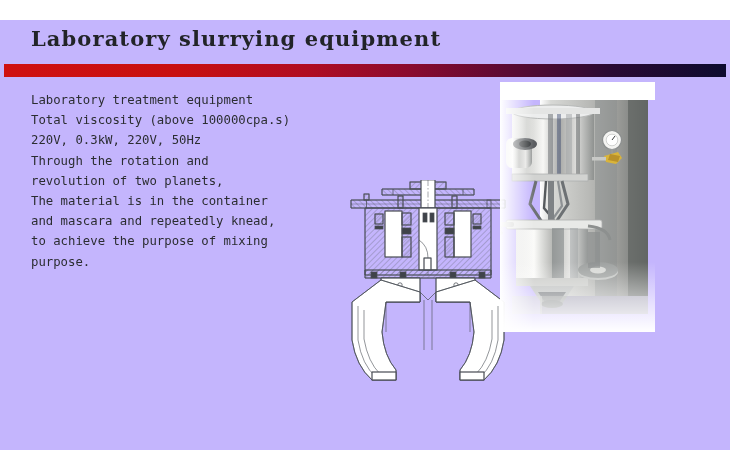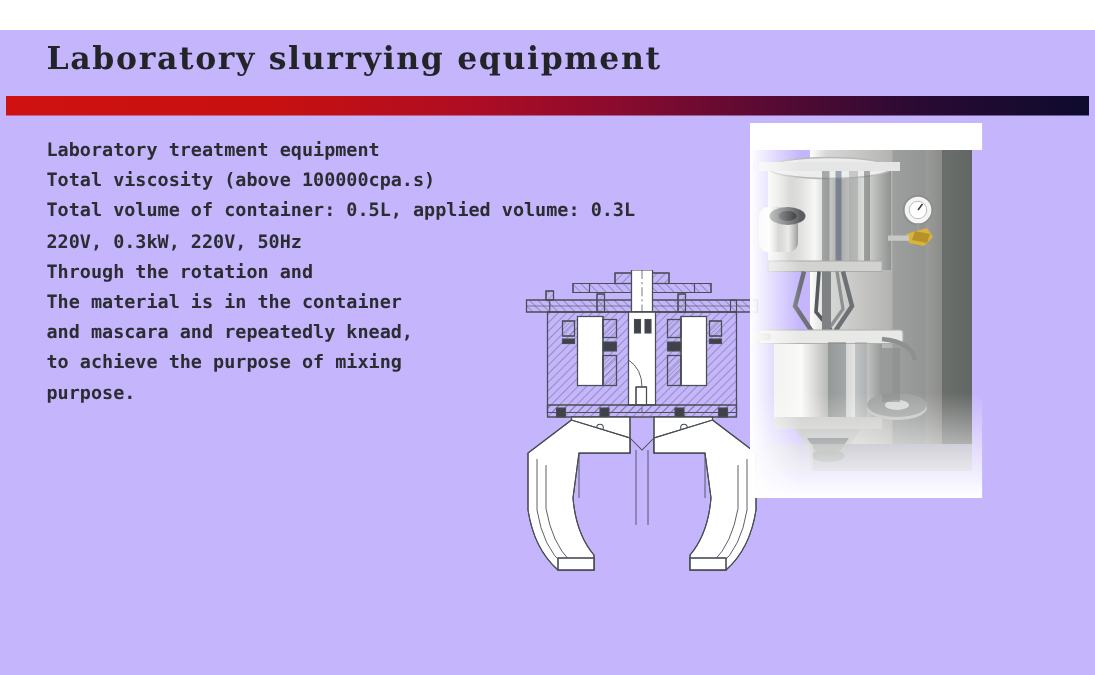--- a/index.html
+++ b/index.html
@@ -26,21 +26,21 @@
       #8b0b2e 56%, #5a0a33 70%, #2a0a33 84%, #0d0b2e 100%);
   }
 
   
   .spec{
     position:absolute;left:31px;top:70px;width:330px;
     font-family:"DejaVu Sans Mono", monospace;
     font-size:12.3px;line-height:20.2px;color:#2b2d31;
     white-space:nowrap;letter-spacing:0px;
   }
-  .spec div{height:20.2px;font-weight:bold;}
+  .spec div{height:20.2px;}
 
   .footer{
     position:absolute;left:31px;top:381px;width:672px;
     font-family:"DejaVu Sans Mono", monospace;
     font-size:12.3px;line-height:19.5px;color:#2b2d31;
   }
 
   
   .cad{position:absolute;left:338px;top:160px;width:180px;height:205px;}
 
@@ -56,23 +56,23 @@
 
 <div class="page">
 
   <div class="title">Laboratory slurrying equipment</div>
 
   <div class="rule"></div>
 
   <div class="spec">
     <div>Laboratory treatment equipment</div>
     <div>Total viscosity (above 100000cpa.s)</div>
-    <div>Total volume of container: 0.5L, applied volume: 0.3L</div>
     <div>220V, 0.3kW, 220V, 50Hz</div>
     <div>Through the rotation and</div>
+    <div>revolution of two planets,</div>
     <div>The material is in the container</div>
     <div>and mascara and repeatedly knead,</div>
     <div>to achieve the purpose of mixing</div>
     <div>purpose.</div>
   </div>
 
   <div class="cad">
     <svg width="180" height="205" viewBox="0 0 180 205">
       <defs>
         <pattern id="hatchA" width="4" height="4" patternTransform="rotate(45)" patternUnits="userSpaceOnUse">

